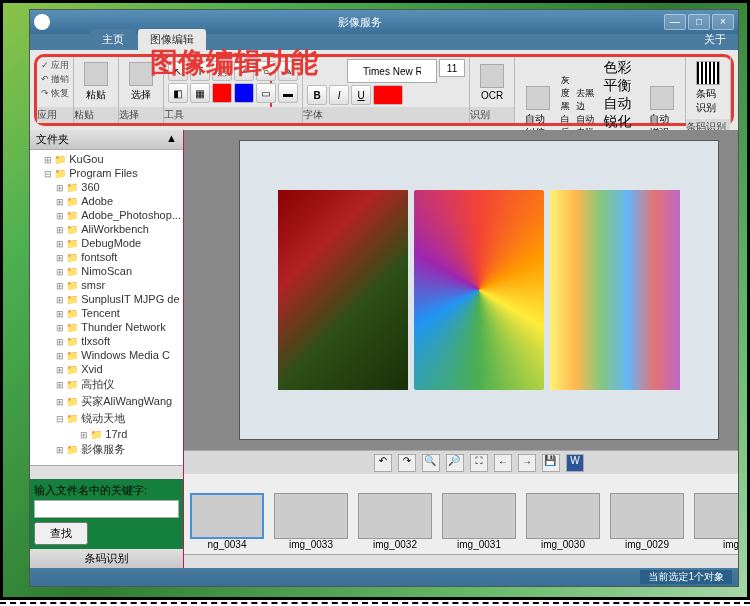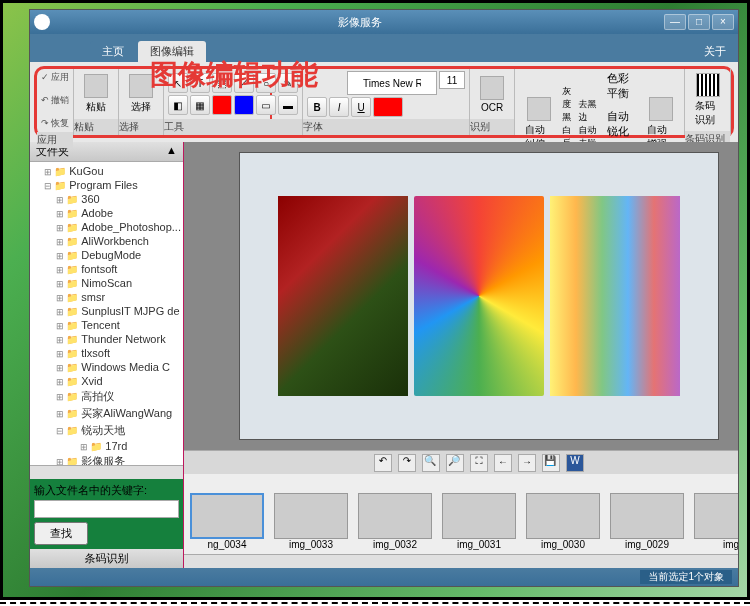--- a/index.html
+++ b/index.html
@@ -4,33 +4,33 @@
 <style>
 * { margin: 0; padding: 0; box-sizing: border-box; font-family: "Microsoft YaHei", sans-serif; }
 body { width: 750px; height: 606px; background: #fff; }
 .outer { width: 750px; height: 600px; border: 3px solid #000; position: relative; background: linear-gradient(135deg, #8bc34a 0%, #4caf50 20%, #2e7d32 50%, #66bb6a 80%, #a5d6a7 100%); }
 .window { position: absolute; top: 6px; left: 26px; right: 8px; bottom: 10px; background: #e8e8e8; border: 1px solid #555; display: flex; flex-direction: column; }
 .titlebar { height: 24px; background: linear-gradient(#5a8fb8, #3a6f98); display: flex; align-items: center; color: #fff; font-size: 11px; padding: 0 4px; }
 .titlebar .logo { width: 16px; height: 16px; background: #fff; border-radius: 50%; margin-right: 6px; }
 .titlebar .title { flex: 1; text-align: center; }
 .winbtns { display: flex; gap: 2px; }
 .winbtn { width: 22px; height: 16px; background: rgba(255,255,255,0.2); border: 1px solid rgba(255,255,255,0.4); border-radius: 2px; font-size: 10px; text-align: center; line-height: 14px; color: #fff; }
-.menubar { height: 28px; background: #4a7ba0; display: flex; align-items: flex-end; padding-left: 60px; font-size: 11px; }
+.menubar { height: 16px; background: #4a7ba0; display: flex; align-items: flex-end; padding-left: 60px; font-size: 11px; }
 .tab { padding: 3px 12px; background: #4a7ba0; color: #fff; margin-right: 2px; border-radius: 3px 3px 0 0; }
 .tab.active { background: #e8e8e8; color: #333; }
 .menubar .about { margin-left: auto; padding: 3px 12px; color: #fff; }
 .ribbon-wrap { padding: 4px; }
 .ribbon { border: 3px solid #e53935; border-radius: 10px; background: #e8e8e8; display: flex; height: 72px; }
 .rgroup { border-right: 1px solid #bbb; display: flex; flex-direction: column; position: relative; }
 .rgroup-body { flex: 1; display: flex; align-items: center; padding: 2px 4px; gap: 2px; }
 .rgroup-label { font-size: 10px; color: #444; background: #d8d8d8; padding: 1px 0; }
 .rbtn { min-width: 20px; height: 20px; border: 1px solid #bbb; background: linear-gradient(#fff, #e0e0e0); border-radius: 2px; font-size: 10px; display: flex; align-items: center; justify-content: center; }
 .rbtn-lg { display: flex; flex-direction: column; align-items: center; font-size: 10px; padding: 2px 6px; }
 .rbtn-lg .ico { width: 24px; height: 24px; background: #d0d0d0; border: 1px solid #aaa; margin-bottom: 2px; }
-.apply-col { display: flex; flex-direction: column; font-size: 9px; padding: 2px 4px; gap: 10px; }
+.apply-col { display: flex; flex-direction: column; font-size: 9px; padding: 2px 4px; gap: 1px; }
 .apply-col span { white-space: nowrap; color: #555; }
 .font-sel { width: 90px; height: 24px; font-size: 10px; border: 1px solid #aaa; background: #fff; padding: 0 15px; margin-left: 40px; }
 .font-size { width: 26px; height: 18px; font-size: 10px; border: 1px solid #aaa; background: #fff; text-align: center; }
 .toolcol { display: flex; flex-direction: column; gap: 2px; }
 .toolrow { display: flex; gap: 2px; }
 .body { flex: 1; display: flex; overflow: hidden; }
 .sidebar { width: 186px; background: #15803d; border-right: 1px solid #be185d; display: flex; flex-direction: column; font-size: 11px; }
 .pane-hdr { background: linear-gradient(#e0e0e0, #c8c8c8); padding: 2px 6px; font-size: 11px; border-bottom: 1px solid #aaa; display: flex; }
 .tree { flex: 1; overflow: auto; background: #fff; padding: 2px; }
 .tree ul { list-style: none; padding-left: 12px; }
@@ -177,21 +177,21 @@
               </div>
             <div class="toolcol" style="font-size:9px;gap:0">
               <span>灰度</span>
               <span>黑白</span>
               <span>反色</span>
             </div>
             <div class="toolcol" style="font-size:9px;gap:0">
               <span>去黑边</span>
               <span>自动去噪</span>
             </div>
-            <div class="toolcol" style="font-size:11px;gap:8px">
+            <div class="toolcol" style="font-size:14px;gap:0">
               <span>色彩平衡</span>
               <span>自动锐化</span>
               <span>自动增强</span>
             </div>
             <div class="rbtn-lg">
                 <div class="ico"></div>
                 <span>自动增强</span>
               </div>
           </div>
           <div class="rgroup-label">自动处理</div>

